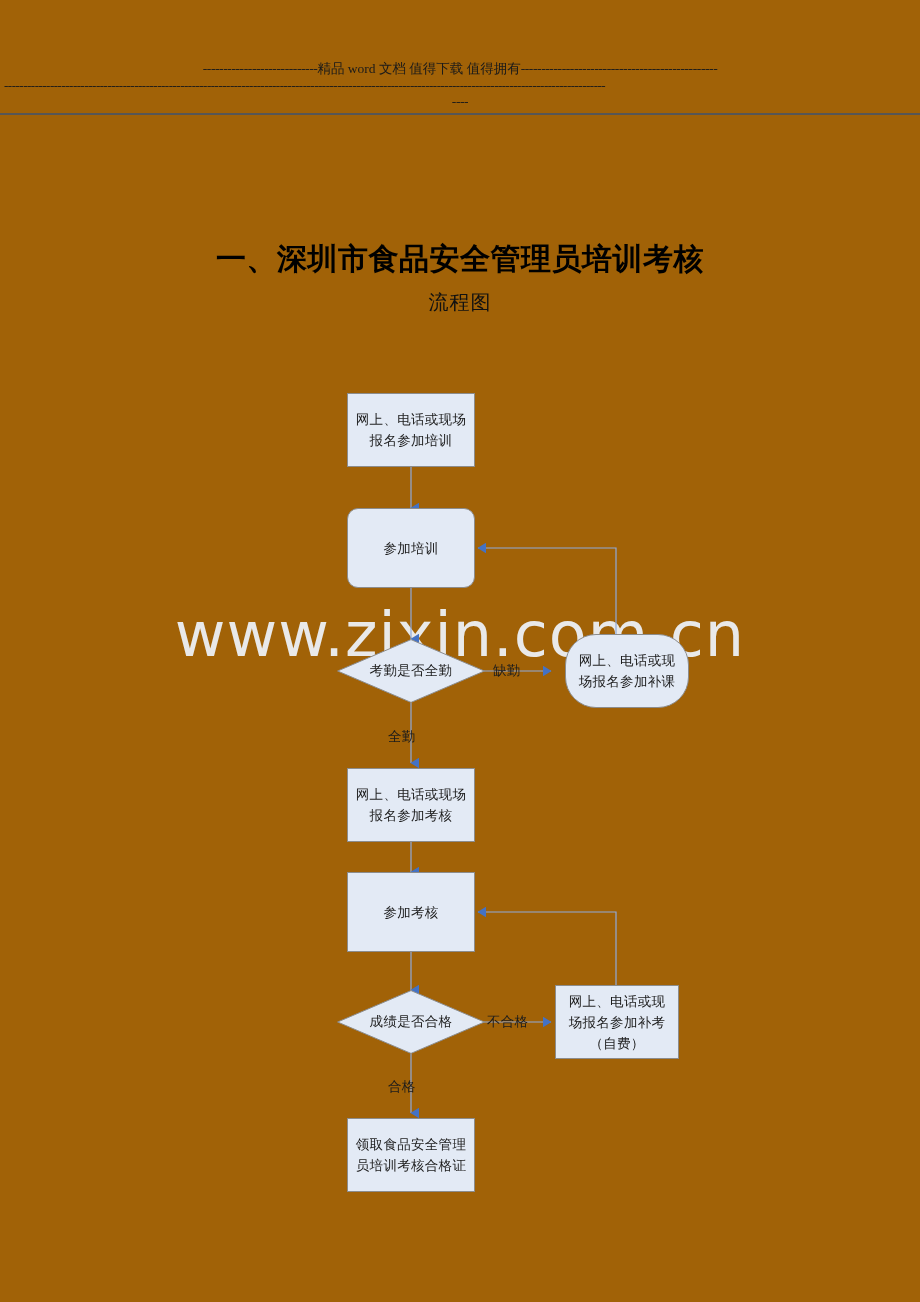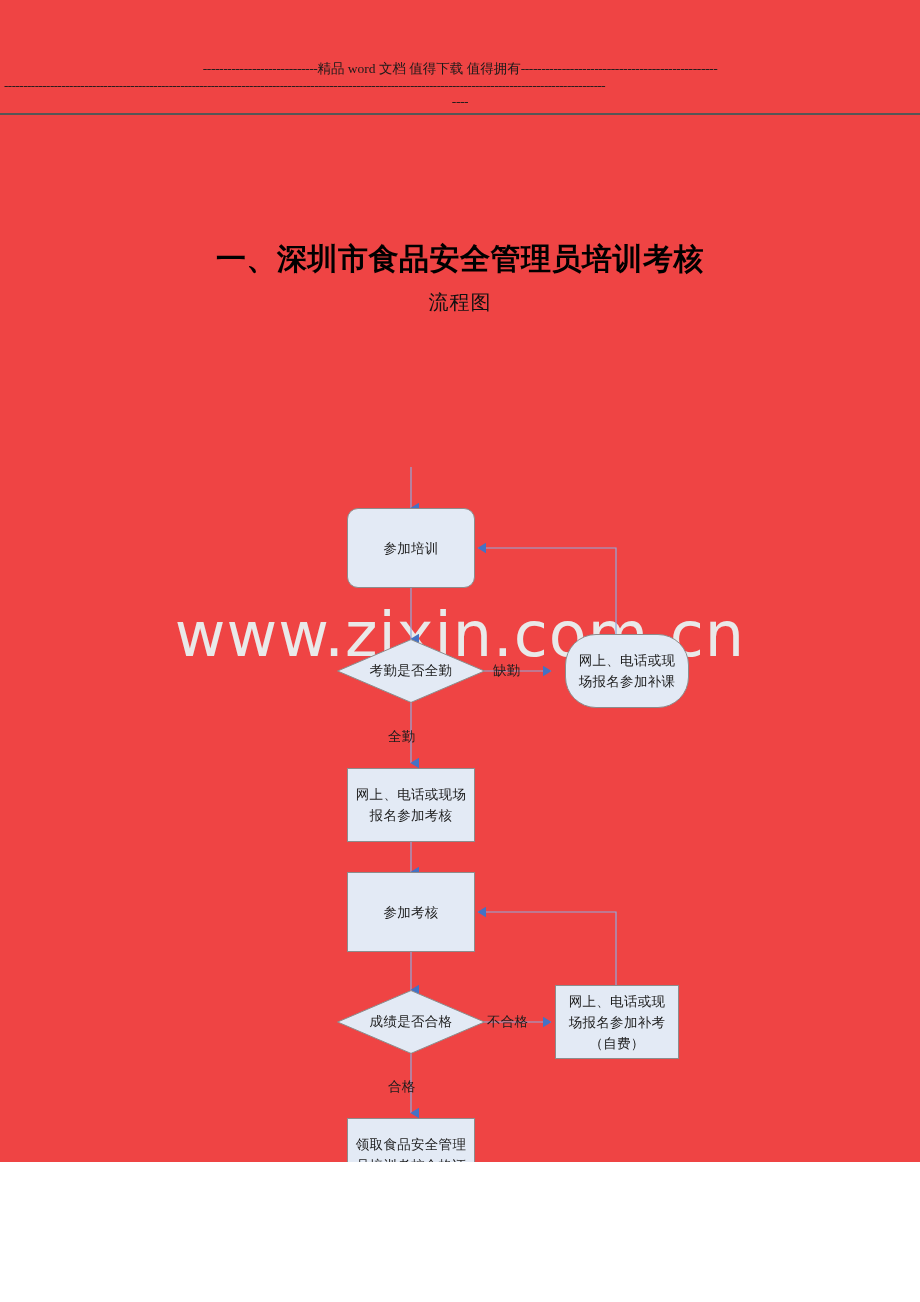--- a/index.html
+++ b/index.html
@@ -8,22 +8,22 @@
     padding: 0;
     background: #ffffff;
   }
   body {
     font-family: "Liberation Serif", "DejaVu Serif", serif;
     color: #000000;
   }
   #page {
     position: relative;
     width: 920px;
-    height: 1162px;
-    background: #ef4444;
+    height: 1302px;
+    background: #a16207;
     overflow: hidden;
   }
 
   
   #header-block {
     position: absolute;
     left: 0;
     top: 60px;
     width: 920px;
   }
@@ -232,20 +232,23 @@
         <line x1="411" y1="952" x2="411" y2="990" marker-end="url(#arrow-down)"></line>
 
         <line x1="474" y1="1022" x2="551" y2="1022" marker-end="url(#arrow-right)"></line>
 
         <path d="M616,985 L616,912 L478,912" marker-end="url(#arrow-left)"></path>
 
         <line x1="411" y1="1054" x2="411" y2="1113" marker-end="url(#arrow-down)"></line>
       </g>
     </svg>
 
+    <div class="node node-box" style="left:347px; top:393px; width:128px; height:74px;">
+      <span class="node-text">网上、电话或现场报名参加培训</span>
+    </div>
 
     <div class="node node-box" style="left:347px; top:508px; width:128px; height:80px;border-radius:11px;">
       <span class="node-text">参加培训</span>
     </div>
 
     <div class="node node-diamond" style="left:337px; top:639px; width:148px; height:64px;">
       <svg class="diamond-shape" viewBox="0 0 148 64" preserveAspectRatio="none">
         <polygon points="74,0.6 147.4,32 74,63.4 0.6,32" fill="#e3eaf5" stroke="#8c8c8c" stroke-width="1"></polygon>
       </svg>
       <span class="node-text">考勤是否全勤</span>

